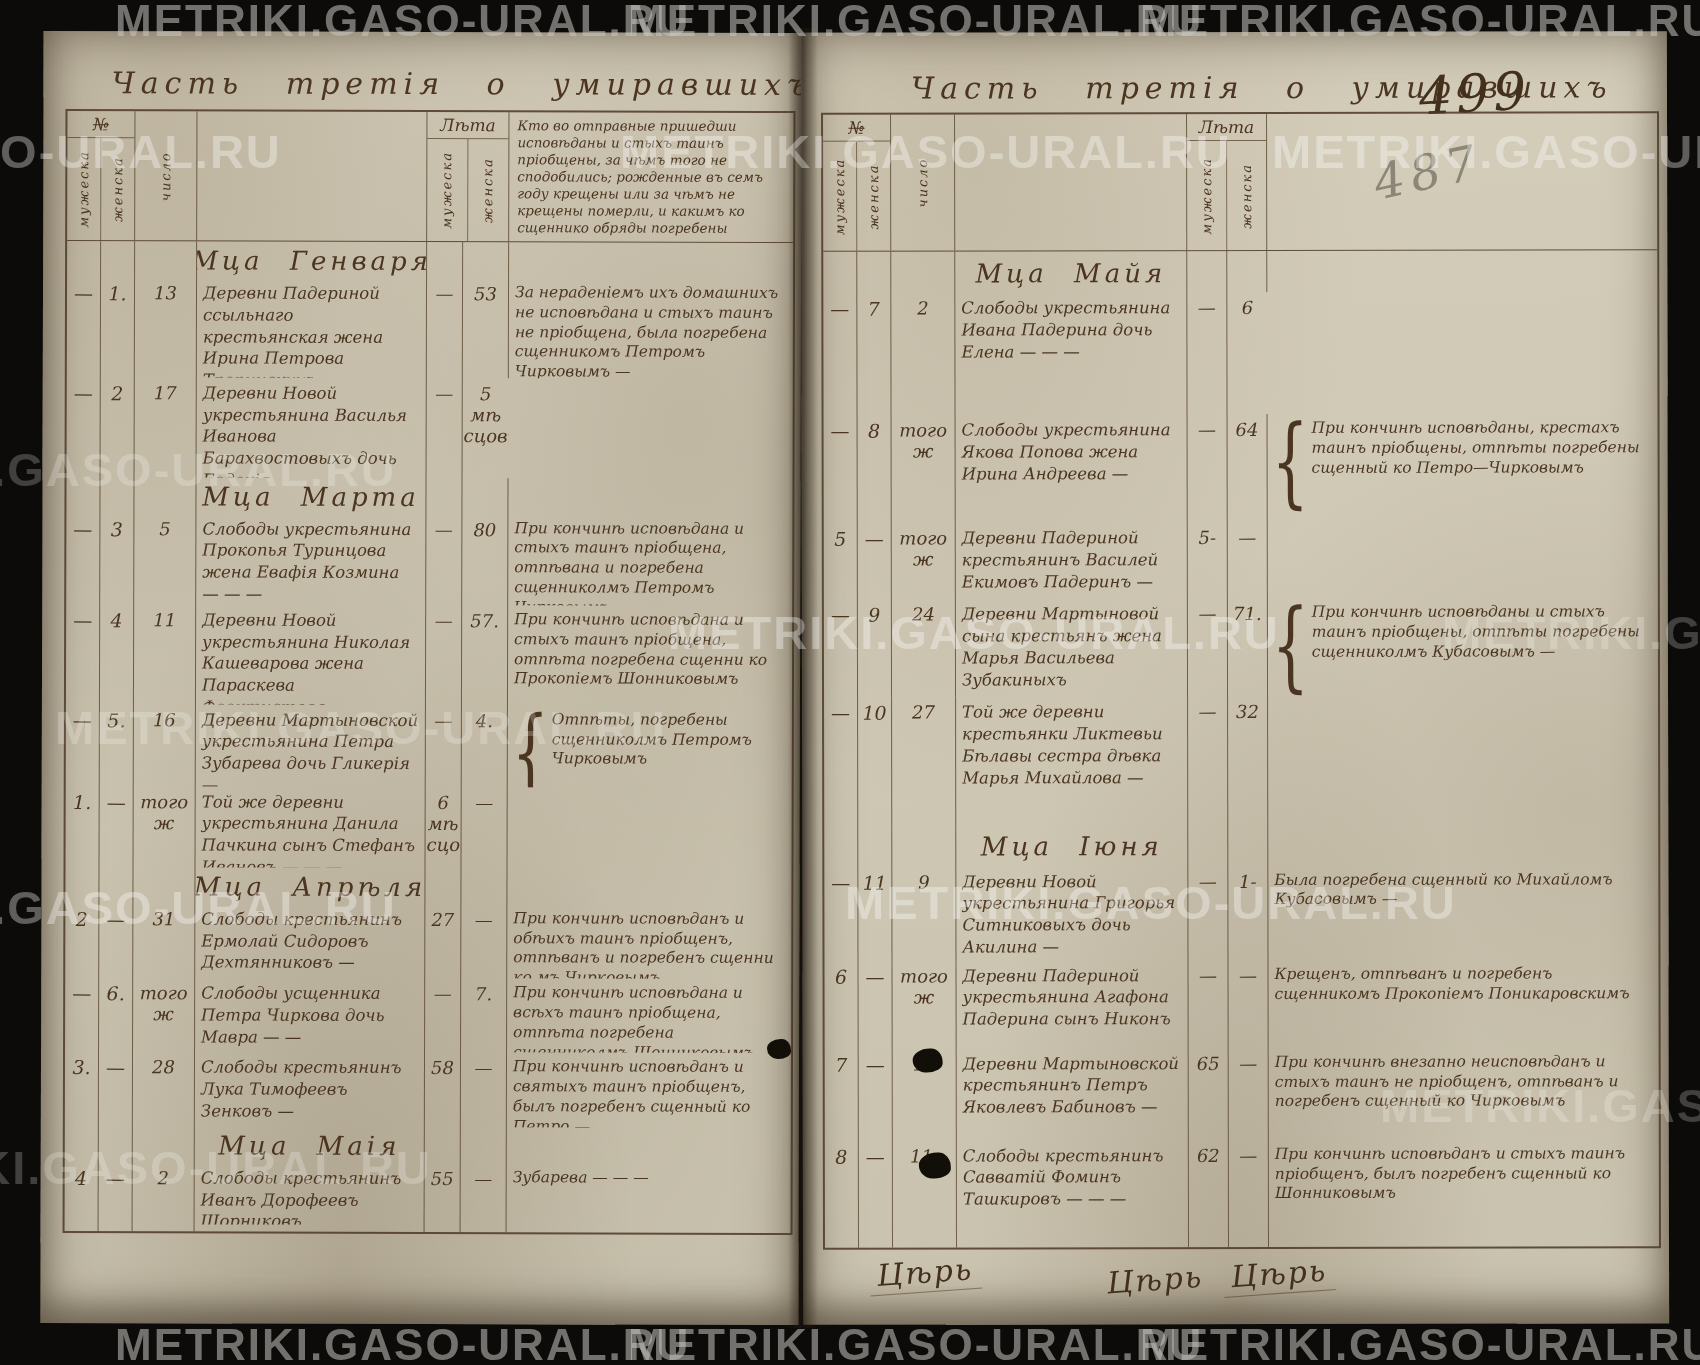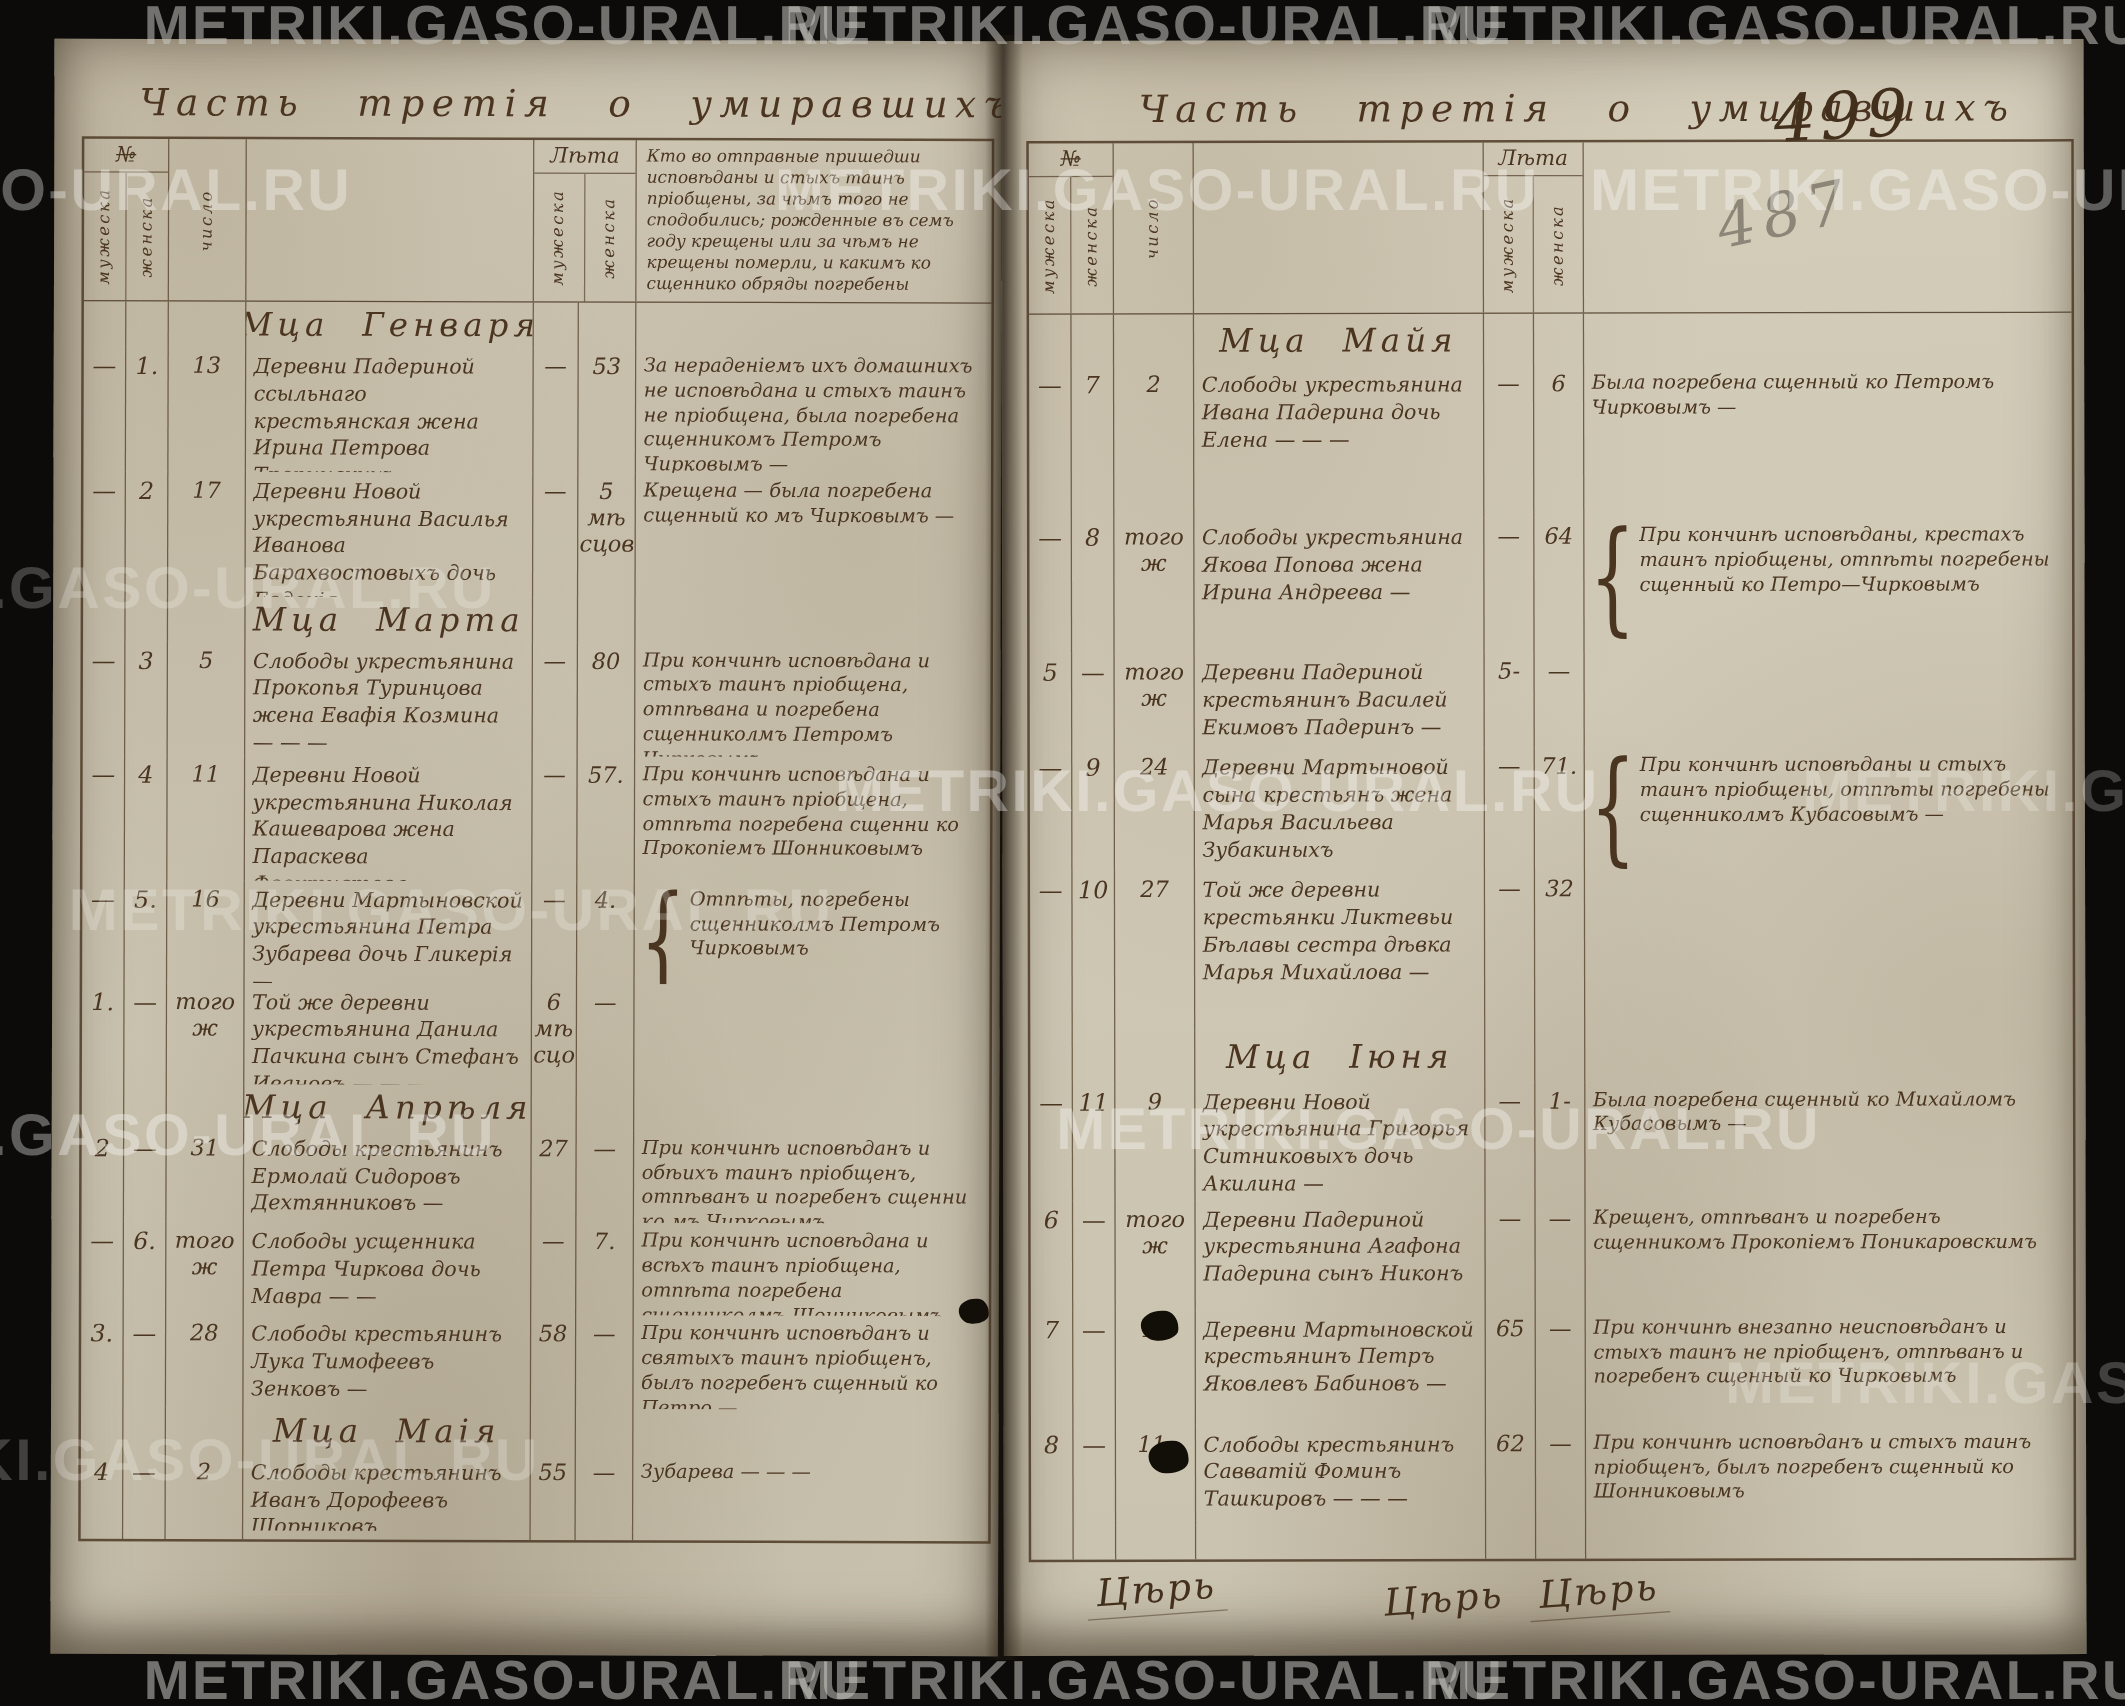--- a/index.html
+++ b/index.html
@@ -144,23 +144,20 @@
             <span>За нераденіемъ ихъ домашнихъ не исповѣдана и стыхъ таинъ не пріобщена, была погребена сщенникомъ Петромъ Чирковымъ —</span>
           </div>
       </div>
       <div class="tr" style="min-height:86px">
         <div class="c cm">—</div>
         <div class="c cf">2</div>
         <div class="c cd">17</div>
         <div class="c cdesc">Деревни Новой укрестьянина Василья Иванова Барахвостовыхъ дочь Евдокія —</div>
         <div class="c cam">—</div>
         <div class="c caf">5 мѣ сцовъ</div>
-        <div class="c cnote">
-            <span>Крещена — была погребена сщенный ко мъ Чирковымъ —</span>
-          </div>
       </div>
 
       <div class="tr month-row" style="min-height:36px">
         <div class="c cm"></div>
           <div class="c cf"></div>
           <div class="c cd"></div>
         <div class="c cdesc">
             <span class="month">Мца Марта</span>
           </div>
         <div class="c cam"></div>
@@ -349,23 +346,20 @@
           <div class="c cnote"></div>
       </div>
 
       <div class="tr" style="min-height:122px">
         <div class="c cm">—</div>
         <div class="c cf">7</div>
         <div class="c cd">2</div>
         <div class="c cdesc">Слободы укрестьянина Ивана Падерина дочь Елена — — —</div>
         <div class="c cam">—</div>
         <div class="c caf">6</div>
-        <div class="c cnote">
-            <span>Была погребена сщенный ко Петромъ Чирковымъ —</span>
-          </div>
       </div>
       <div class="tr" style="min-height:108px">
         <div class="c cm">—</div>
         <div class="c cf">8</div>
         <div class="c cd">того ж</div>
         <div class="c cdesc">Слободы укрестьянина Якова Попова жена Ирина Андреева —</div>
         <div class="c cam">—</div>
         <div class="c caf">64</div>
         <div class="c cnote">
             <span class="brace">{</span>

